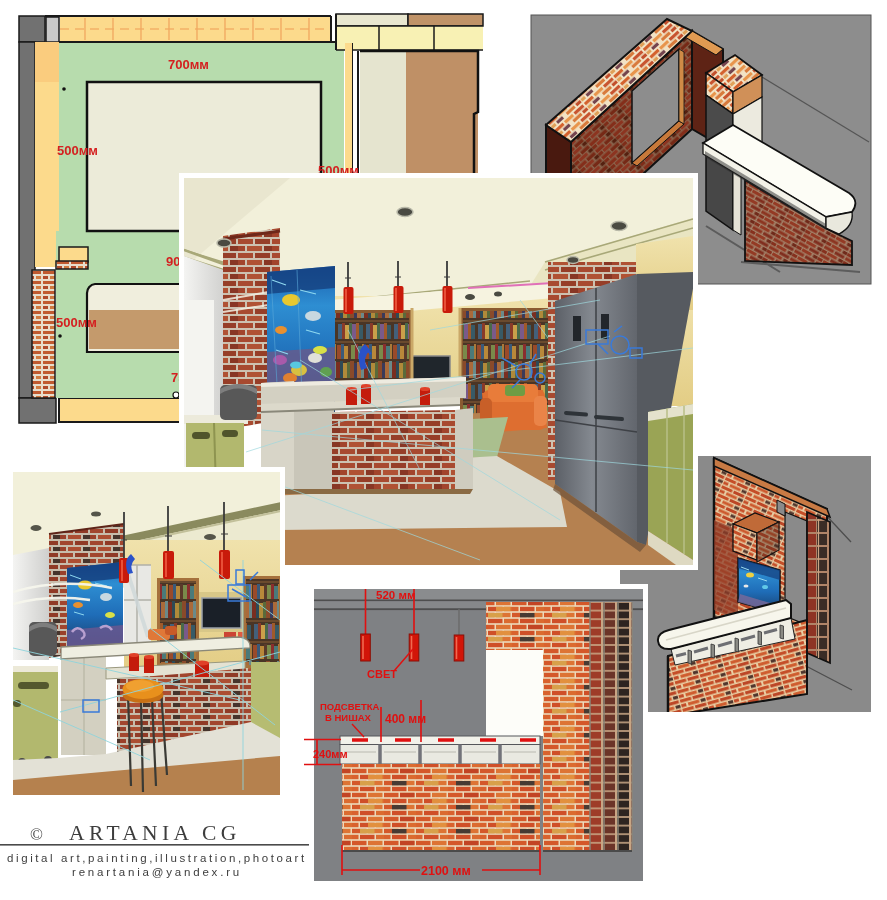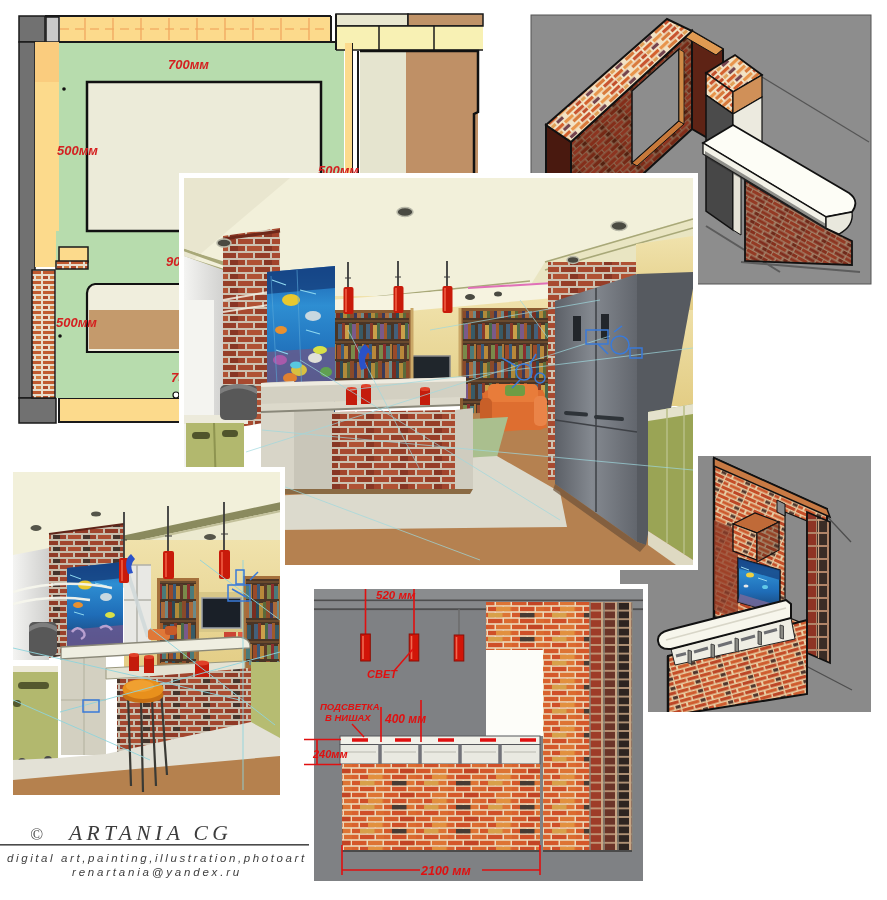--- a/index.html
+++ b/index.html
@@ -1,17 +1,17 @@
 <!DOCTYPE html>
 <html><head>
 <meta charset="utf-8">
 <style>
 html,body{margin:0;padding:0;background:#fff;}
 #page{position:relative;width:887px;height:900px;background:#fff;overflow:hidden;
-font-family:"Liberation Sans",sans-serif;font-style:italic;}
+font-family:"Liberation Sans",sans-serif;}
 </style>
 </head>
 <body>
 <div id="page">
 <svg width="887" height="900" viewBox="0 0 887 900" xmlns="http://www.w3.org/2000/svg">
 <defs>
 <pattern id="pbrickE" width="32" height="12" patternUnits="userSpaceOnUse">
   <rect width="32" height="12" fill="#ecd9ba"></rect>
   <rect x="0" y="0.8" width="14.5" height="4.4" fill="#d4582a"></rect>
   <rect x="16" y="0.8" width="14.5" height="4.4" fill="#dd7434"></rect>

